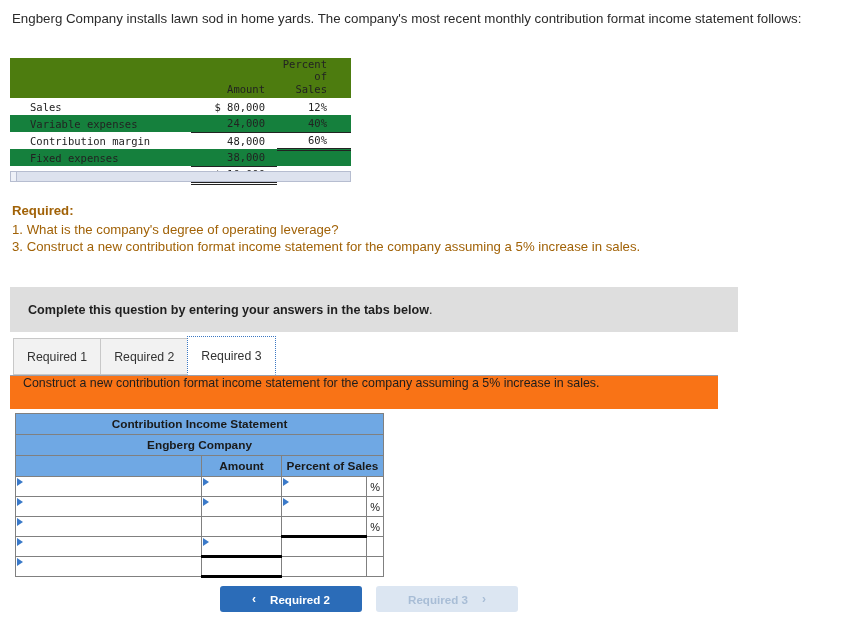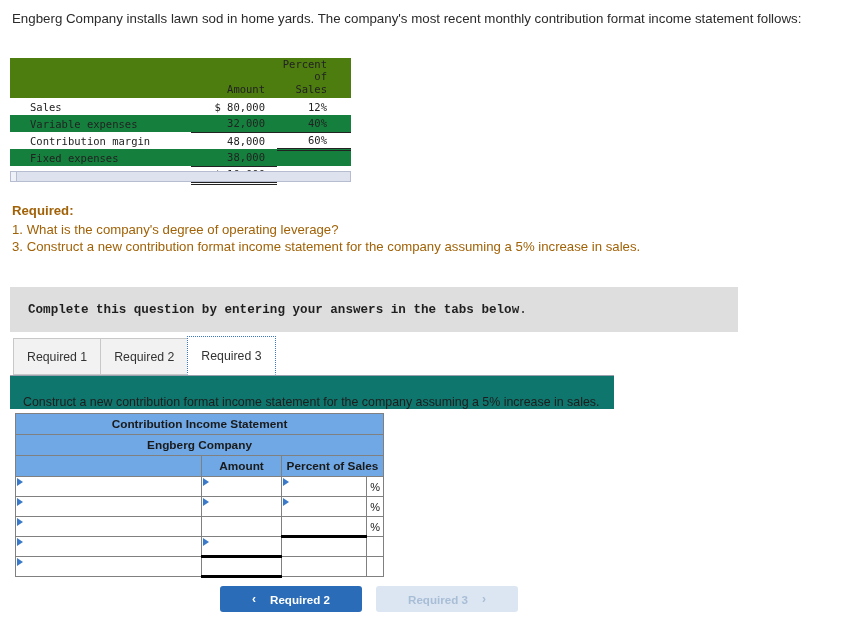--- a/index.html
+++ b/index.html
@@ -88,21 +88,20 @@
   .complete-bar {
     position: absolute;
     left: 10px; top: 287px;
     width: 728px; height: 45px;
     background: #dedede;
     display: flex;
     align-items: center;
     padding-left: 18px;
     font-size: 12.6px;
     color: #1f1f1f;
-    font-family: Liberation Mono, monospace;
   }
   .complete-bar b { font-weight: bold; }
 
   
   .tabs {
     position: absolute;
     left: 13px; top: 336px;
     display: flex;
     align-items: flex-end;
     height: 39px;
@@ -127,25 +126,25 @@
     border-bottom: 1px solid #ffffff;
     height: 39px;
     position: relative;
     z-index: 3;
   }
 
   
   .blue-strip {
     position: absolute;
     left: 10px; top: 375px;
-    width: 604px; height: 34px;
-    background: #0f766e;
+    width: 708px; height: 34px;
+    background: #f97316;
     border-top: 1px solid #9aa0ad;
     display: flex;
-    align-items: flex-end;
+    align-items: flex-start;
     padding-left: 13px;
     font-size: 12.4px;
     color: #1d1d1d;
   }
 
   
   .ansgrid {
     position: absolute;
     left: 15px; top: 413px;
     border-collapse: collapse;
@@ -232,21 +231,21 @@
       </tr>
     </thead>
     <tbody>
       <tr>
         <td class="c-lbl">Sales</td>
         <td class="c-amt">$ 80,000</td>
         <td class="c-pct">12%</td>
       </tr>
       <tr class="alt">
         <td class="c-lbl">Variable expenses</td>
-        <td class="c-amt u1">32,000</td>
+        <td class="c-amt u1">24,000</td>
         <td class="c-pct u1">40%</td>
       </tr>
       <tr>
         <td class="c-lbl">Contribution margin</td>
         <td class="c-amt">48,000</td>
         <td class="c-pct u2">60%</td>
       </tr>
       <tr class="alt">
         <td class="c-lbl">Fixed expenses</td>
         <td class="c-amt u1">38,000</td>

